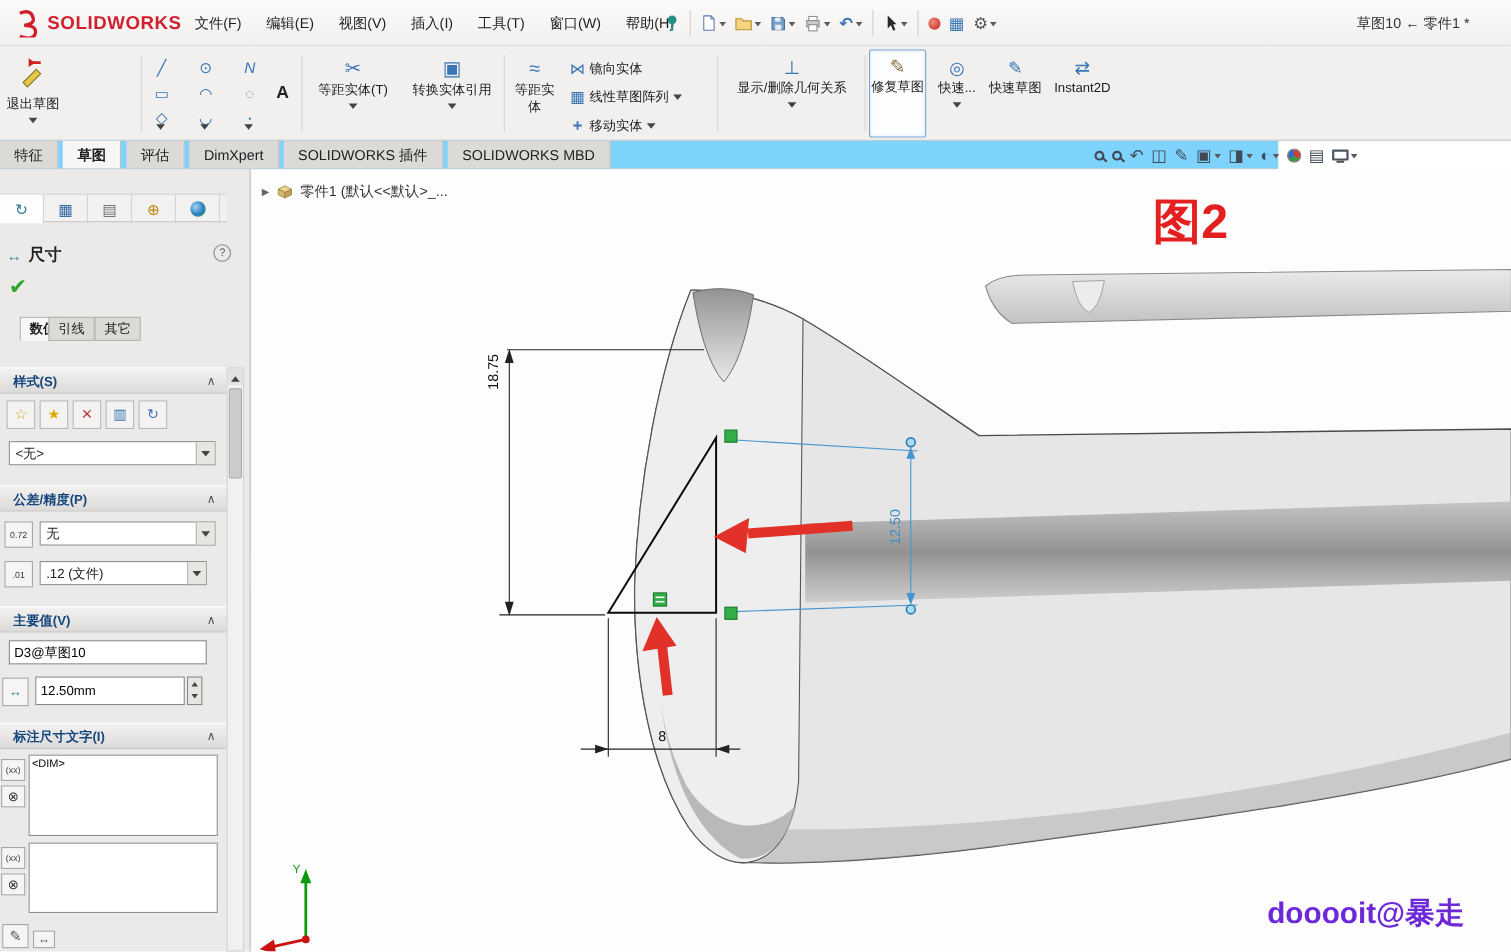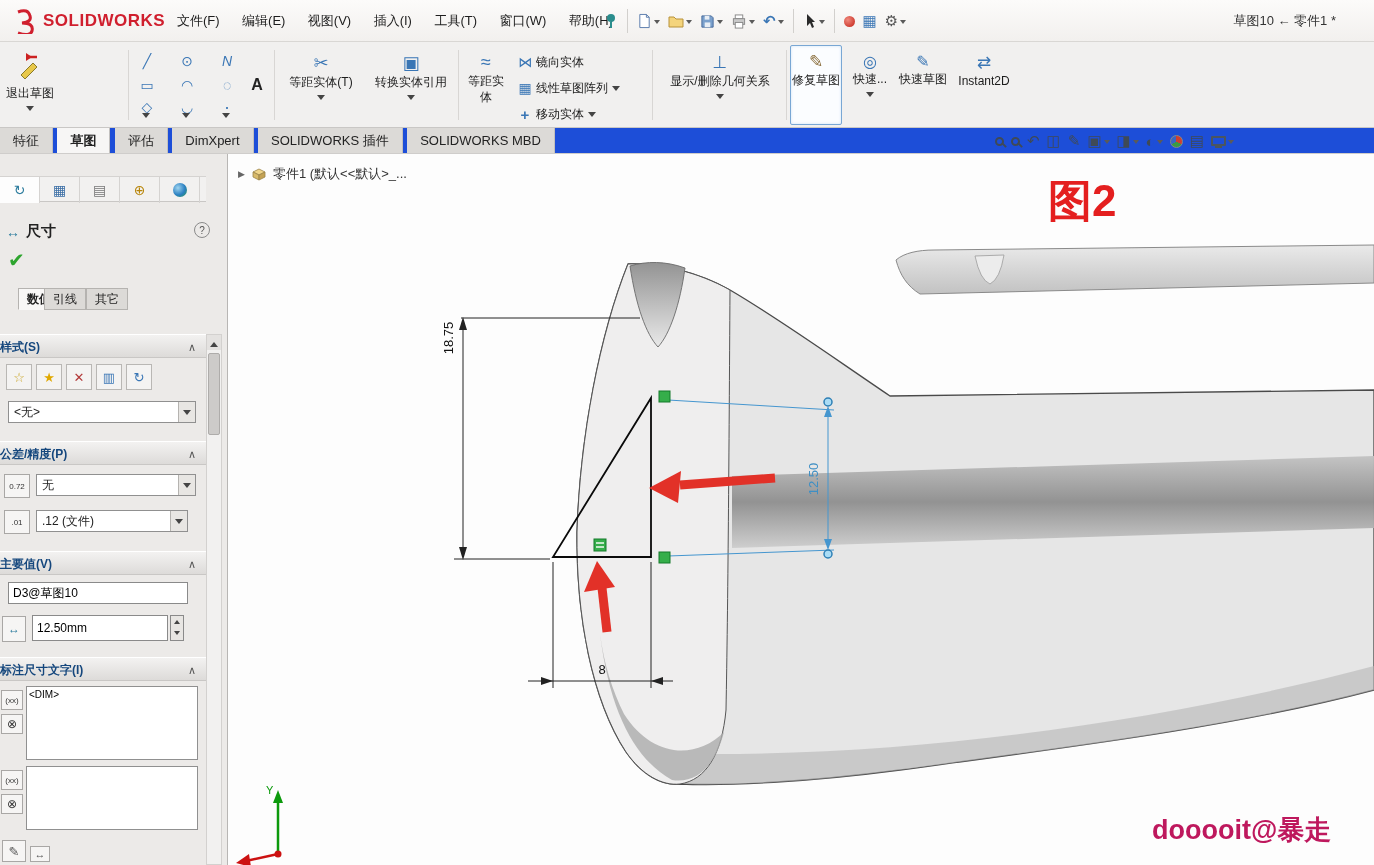--- a/index.html
+++ b/index.html
@@ -16,39 +16,39 @@
   
   .ribbon{position:absolute;left:0;top:42px;width:1374px;height:86px;background:#f1f0ef;border-bottom:1px solid #c9c7c5}
   .bigbtn{position:absolute;top:3px;height:80px;text-align:center;border:1px solid transparent;border-radius:2px}
   .rlabel{font-size:12px;color:#1c1c1c;line-height:17px}
   .vsep{position:absolute;top:8px;width:1px;height:70px;background:#d8d6d4}
   .icell{position:absolute;width:26px;height:22px;display:flex;align-items:center;justify-content:center;
     font-size:14px;color:#3a76b5;border-radius:2px}
   .sbtn-row{position:absolute;display:flex;align-items:center;height:24px}
   .sel-btn{border:1px solid #79a7d4 !important;background:#fbfdff;box-shadow:inset 0 0 3px #cfe3f5}
   
-  .tabbar{position:absolute;left:0;top:128px;width:1374px;height:26px;background:#1d4ed8;border-bottom:1px solid #cfcdcb}
+  .tabbar{position:absolute;left:0;top:128px;width:1162px;height:26px;background:#7dd3fc;border-bottom:1px solid #cfcdcb}
   .tab{display:inline-block;padding:0 13px;font-size:13px;line-height:25px;background:#dcdad7;
     border-right:1px solid #c2c0be;color:#222;cursor:default}
   .tab.active{background:#f7f6f5;font-weight:bold}
   .hud{position:absolute;top:128px;right:140px;height:26px;display:flex;align-items:center;gap:7px}
   .hudi{display:inline-flex;align-items:center;font-size:15px;color:#3f4a56}
   .mag{width:9px;height:9px;border:2px solid #3f4a56;border-radius:50%;position:relative;display:inline-block}
   .mag::after{content:"";position:absolute;width:6px;height:2px;background:#3f4a56;transform:rotate(45deg);right:-5px;bottom:-2px}
   .ball{width:13px;height:13px;border-radius:50%;border:1px solid #888;
     background:conic-gradient(#d04030 0 120deg,#3a9a44 0 240deg,#3a66c4 0 360deg)}
   .monitor{width:15px;height:10px;border:2px solid #4a5560;border-radius:1px;position:relative;display:inline-block}
   .monitor::after{content:"";position:absolute;left:2px;right:2px;bottom:-4px;height:2px;background:#4a5560}
   
   .panel{position:absolute;left:0;top:154px;width:228px;height:711px;background:#eceae8;border-right:1px solid #b8b6b4}
   .ptab{position:absolute;top:0;width:40px;height:26px;display:flex;align-items:center;justify-content:center;
     border-right:1px solid #d5d3d1;font-size:14px}
   .sec-head{position:absolute;left:0;width:206px;height:24px;line-height:24px;
     background:linear-gradient(#f3f2f1,#dddbd9);border-top:1px solid #fff;border-bottom:1px solid #c9c7c5;
-    font-size:12px;font-weight:bold;color:#15477d;padding-left:0}
+    font-size:12px;font-weight:bold;color:#15477d;padding-left:12px}
   .chev{position:absolute;right:10px;top:0;color:#555;font-weight:normal;font-size:11px}
   .combo{position:absolute;height:22px;background:#fff;border:1px solid #909090;font-size:12px;
     line-height:20px;padding-left:5px;color:#222}
   .combo .cbtn{position:absolute;right:0;top:0;width:17px;height:20px;background:#e8e6e3;border-left:1px solid #b5b3b0;
     display:flex;align-items:center;justify-content:center}
   .tri-dn{width:0;height:0;border:4px solid transparent;border-top:5px solid #444;margin-top:4px}
   .tri-up{width:0;height:0;border:4px solid transparent;border-bottom:5px solid #444;margin-bottom:4px}
   .inp{position:absolute;height:22px;border:1px solid #8a8a8a;background:#fff;font-size:12px;padding:0 4px;
     font-family:"Liberation Sans","DejaVu Sans",sans-serif}
   .ibox{position:absolute;width:22px;height:20px;border:1px solid #a9a7a5;background:#f6f5f4;
@@ -61,21 +61,21 @@
     background:#dcdad7;border:1px solid #b5b3b0;color:#222}
   .minitab.active{background:#f8f7f6;border-bottom-color:#f8f7f6;font-weight:bold}
   
   .sbar{position:absolute;left:206px;top:180px;width:16px;height:531px;background:#f2f1f0;border:1px solid #d3d1cf}
   .sbar-btn{position:absolute;left:0;width:14px;height:15px;background:#e4e2e0;display:flex;align-items:center;justify-content:center}
   .sbar-thumb{position:absolute;left:1px;top:18px;width:12px;height:82px;background:#cdcbc9;border:1px solid #aeacaa;border-radius:2px}
   
   .viewport{position:absolute;left:228px;top:154px;width:1146px;height:711px;background:#fdfdfd;overflow:hidden}
   .crumb{position:absolute;left:10px;top:11px;display:flex;align-items:center;gap:6px;font-size:13px;color:#333}
   .figlabel{position:absolute;left:820px;top:18px;font-size:44px;font-weight:bold;color:#e41f1f}
-  .watermark{position:absolute;left:924px;top:658px;font-size:27px;font-weight:bold;color:#be185d}
+  .watermark{position:absolute;left:924px;top:658px;font-size:27px;font-weight:bold;color:#6d28d9}
   .collapse-tab{position:absolute;left:228px;top:505px;width:11px;height:30px;background:#dcdad7;
     border:1px solid #b5b3b0;border-left:none;border-radius:0 4px 4px 0;display:flex;align-items:center;justify-content:center}
   .ltri{width:0;height:0;border:4px solid transparent;border-right:5px solid #666}
 </style>
 </head>
 <body>
 
 <div class="titlebar">
   <div class="abs" style="left:10px;top:8px;display:flex;align-items:center">
     <svg width="30" height="26" viewBox="0 0 30 26">

